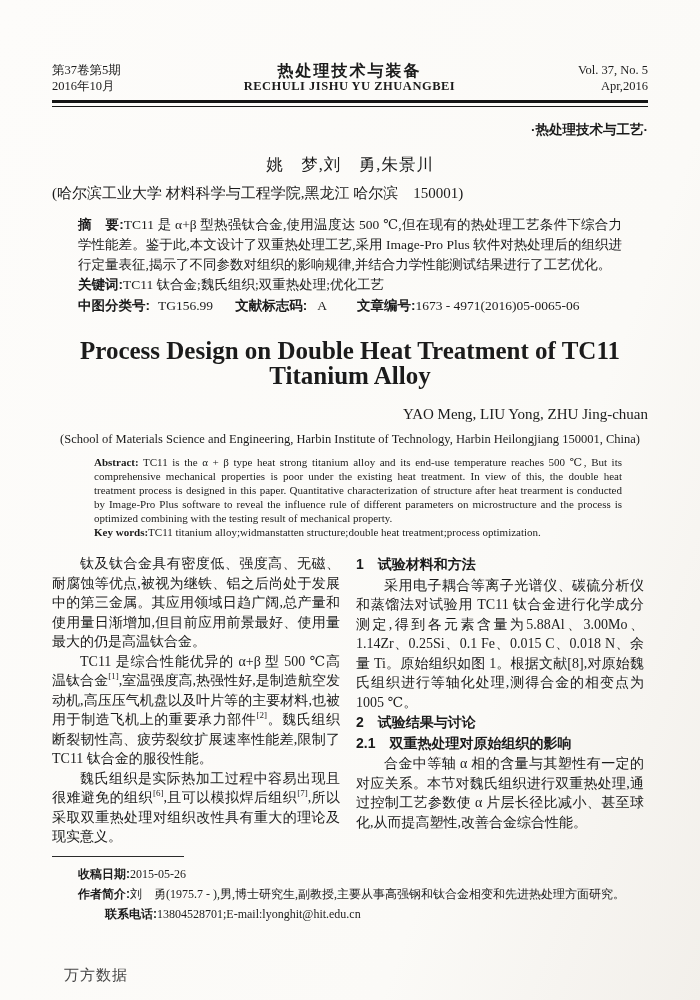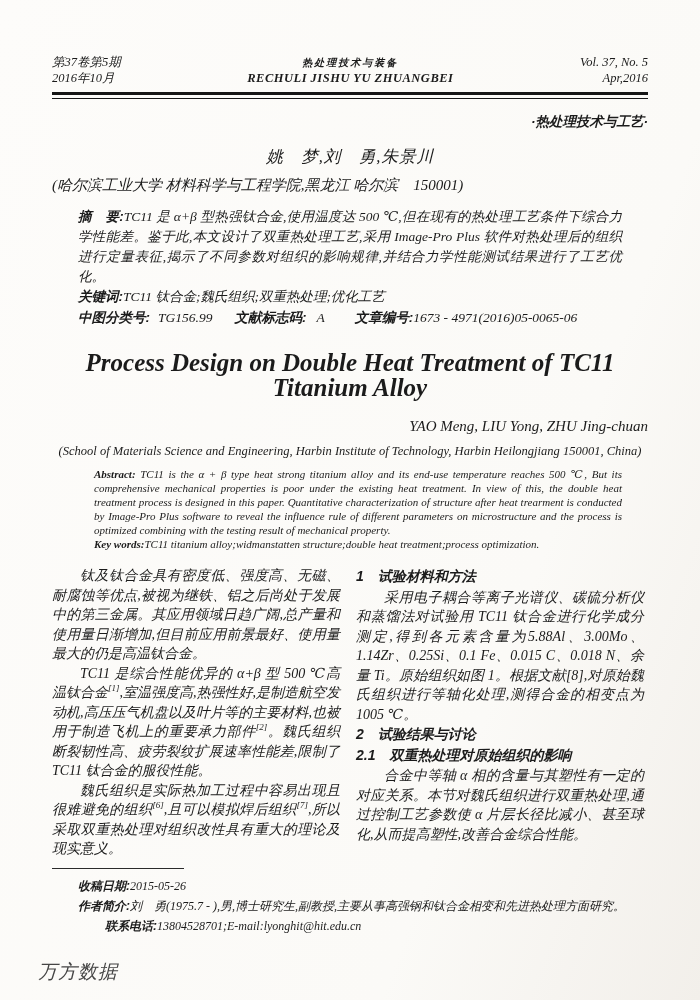--- a/index.html
+++ b/index.html
@@ -6,32 +6,31 @@
   .page {
     position: relative;
     width: 700px;
     height: 1000px;
     margin: 0 auto;
     background: linear-gradient(110deg, #fdfcfa 0%, #fbfaf7 70%, #f2efea 100%);
     color: #1b1b1b;
     font-family: "Liberation Serif", "DejaVu Serif", serif;
     overflow: hidden;
     box-sizing: border-box;
-    font-style: italic;
   }
   .content { padding: 54px 52px 0 52px; }
 
   
   .journal-header { display: flex; justify-content: space-between; align-items: flex-end; }
   .jh-left, .jh-right { font-size: 12.5px; line-height: 16px; white-space: nowrap; }
   .jh-right { text-align: right; }
   .jh-center { text-align: center; }
   .jh-center .jh-cn {
     font-family: "Liberation Sans", "DejaVu Sans", sans-serif;
-    font-weight: bold; font-size: 10px; line-height: 17px; letter-spacing: 2px;
+    font-weight: bold; font-size: 16px; line-height: 17px; letter-spacing: 2px; margin-top: 8px;
   }
   .jh-center .jh-py { font-weight: bold; font-size: 12.5px; line-height: 15px; letter-spacing: 0.5px; }
   .double-rule { margin-top: 6px; height: 3px; border-top: 3px solid #161616; border-bottom: 1px solid #161616; }
 
   .column-label {
     margin-top: 14px; text-align: right;
     font-family: "Liberation Sans", "DejaVu Sans", sans-serif;
     font-weight: bold; font-size: 13.5px; line-height: 18px;
   }
 
@@ -77,23 +76,23 @@
   }
   .blk sup { font-size: 9px; line-height: 0; vertical-align: super; }
 
   
   .footnote { margin-top: 9px; font-size: 12px; line-height: 20px; }
   .footnote-rule { width: 132px; height: 0; border-top: 1.2px solid #2a2a2a; margin-bottom: 7px; }
   .footnote p { margin: 0 0 0 26px; }
   .footnote p.contact { margin-left: 53px; }
 
   .watermark {
-    position: absolute; left: 38px; bottom: 15px;
+    position: absolute; left: 64px; bottom: 15px;
     font-family: "Liberation Sans", "DejaVu Sans", sans-serif;
-    font-size: 19px; color: #454545; letter-spacing: 1px;
+    font-size: 15px; color: #454545; letter-spacing: 1px;
   }
 </style>
 </head>
 <body>
 
 <div class="page">
   <div class="content">
 
     <div class="journal-header">
       <div class="jh-left">

